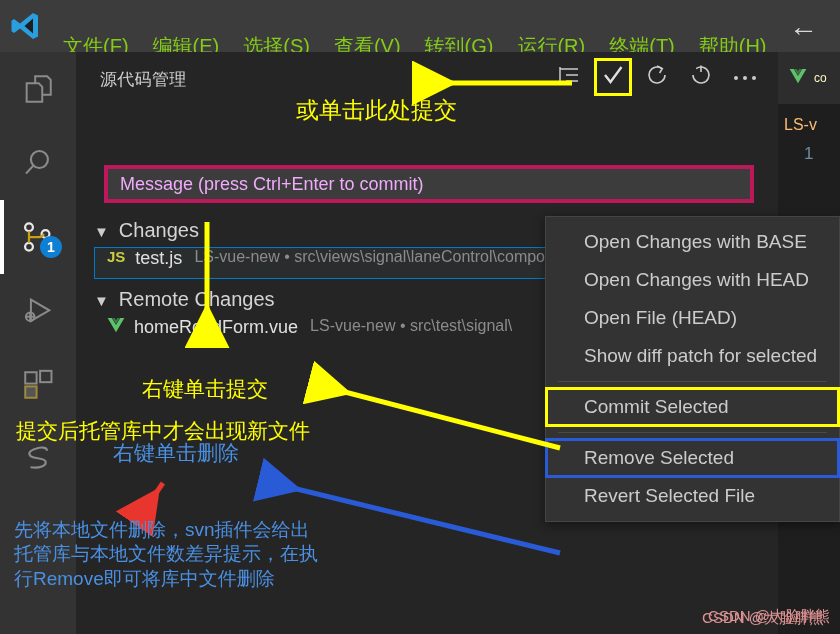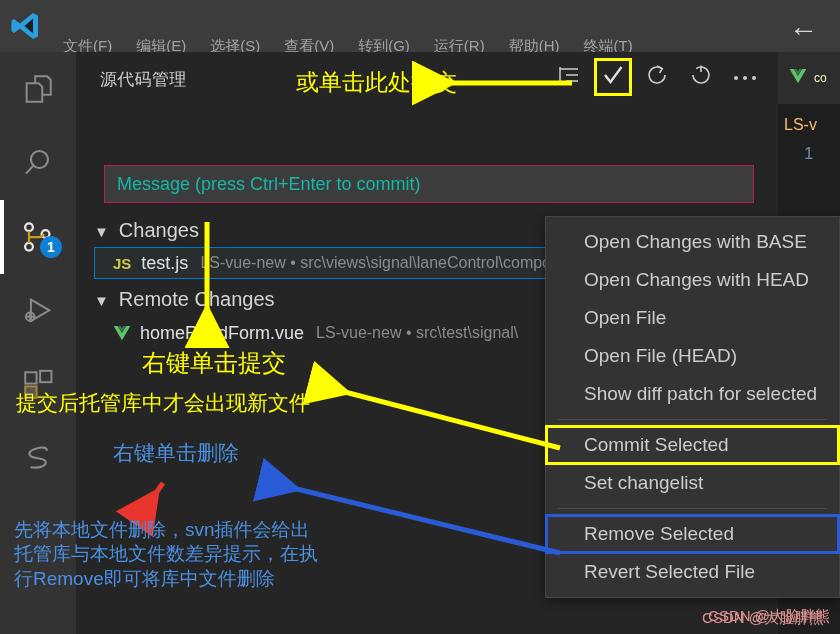--- a/index.html
+++ b/index.html
@@ -12,21 +12,21 @@
   #root { position: relative; width: 840px; height: 634px; background: #1e1e1e; }
 
   
   .titlebar {
     position: absolute; left: 0; top: 0; width: 840px; height: 52px;
     background: #3c3c3c; display: flex; align-items: center;
   }
   .vscode-logo { width: 34px; height: 34px; margin-left: 8px; margin-right: 10px; flex: 0 0 auto; }
   .menu { display: flex; align-items: center; gap: 2px; }
   .menu-item {
-    color: #a3a3a3; font-size: 15px; padding: 3px 11px; white-space: nowrap;
+    color: #84cc16; font-size: 20px; padding: 3px 11px; white-space: nowrap;
     line-height: 1.2;
     margin-top: 40px;
   }
   .back-arrow {
     position: absolute; right: 22px; top: 12px;
     color: #d8d8d8; font-size: 29px; line-height: 1;
   }
 
   
   .activitybar {
@@ -62,40 +62,40 @@
   }
   .scm-actions {
     position: absolute; right: 18px; top: 10px;
     display: flex; align-items: center; gap: 14px;
   }
   .scm-act { width: 30px; height: 30px; display: flex; align-items: center; justify-content: center; color: #cccccc; }
   .check-highlight { outline: 3px solid #ffff00; outline-offset: 1px; }
 
   .commit-input {
     position: absolute; left: 28px; top: 113px; width: 650px; height: 38px;
-    background: #3c3c3c; color: #14b8a6; font-size: 18px;
+    background: #3c3c3c; color: #f0abfc; font-size: 18px;
     display: flex; align-items: center; padding-left: 12px;
-    border: 1px solid #be185d;
+    border: 4px solid #be185d;
   }
 
   .section-row {
     position: absolute; left: 18px; width: 662px; height: 34px;
     display: flex; align-items: center; color: #d4d4d4; font-size: 20px;
   }
   .chev { font-size: 15px; color: #cccccc; margin-right: 10px; margin-top: 2px; }
   .section-count {
     position: absolute; right: 14px; top: 3px;
     min-width: 26px; height: 26px; border-radius: 13px; background: #4d4d4d;
     color: #dddddd; font-size: 14px; display: flex; align-items: center;
     justify-content: center; padding: 0 6px;
   }
 
   .file-row {
     position: absolute; left: 18px; width: 662px; height: 32px;
-    display: flex; align-items: center; padding-left: 18px;
+    display: flex; align-items: flex-start; padding-left: 12px;
     font-size: 18px; white-space: nowrap; overflow: hidden;
   }
   .file-row.selected { border: 1px solid #007acc; background: #2a2d2e; }
   .file-icon-js { color: #cbcb41; font-weight: 700; font-size: 15px; margin-right: 10px; }
   .file-icon-vue { margin-right: 8px; display: inline-flex; }
   .file-name { color: #e0e0e0; margin-right: 12px; }
   .file-desc { color: #8b8b8b; font-size: 16px; overflow: hidden; }
   .file-row-actions {
     position: absolute; right: 8px; top: 3px; display: flex; align-items: center; gap: 10px;
   }
@@ -130,21 +130,21 @@
     height: 38px; display: flex; align-items: center;
     padding-left: 38px; color: #cccccc; font-size: 19px; white-space: nowrap;
     position: relative;
   }
   .ctx-sep { height: 1px; background: #4a4a4a; margin: 6px 12px; }
   .ctx-hl-yellow { outline: 3px solid #ffff00; outline-offset: -2px; }
   .ctx-hl-blue { outline: 3px solid #2a5bd7; outline-offset: -2px; }
 
   
   .anno { position: absolute; z-index: 60; white-space: nowrap; line-height: 1.28; }
-  .anno-yellow { color: #ffff00; }
+  .anno-yellow { color: #ffff00; margin-top: 28px; }
   .anno-blue { color: #4a90e2; }
   svg.overlay { position: absolute; left: 0; top: 0; width: 840px; height: 634px; z-index: 55; pointer-events: none; }
 
   .watermark {
     position: absolute; right: 10px; bottom: 8px; z-index: 70;
     color: #fca5a5; font-size: 15px; opacity: .85;
   }
   .watermark .w2 { position: absolute; right: 0; bottom: 0; white-space: nowrap; }
 </style>
 </head>
@@ -159,22 +159,22 @@
         <path d="M25 9.5 L16.5 17 L25 24.5 Z" fill="#1e1e1e"></path>
       </svg>
     </span>
     <div class="menu">
       <div class="menu-item">文件(F)</div>
       <div class="menu-item">编辑(E)</div>
       <div class="menu-item">选择(S)</div>
       <div class="menu-item">查看(V)</div>
       <div class="menu-item">转到(G)</div>
       <div class="menu-item">运行(R)</div>
+      <div class="menu-item">终端(T)</div>
       <div class="menu-item">帮助(H)</div>
-      <div class="menu-item">终端(T)</div>
     </div>
     <span class="back-arrow">←</span>
   </div>
 
   <div class="activitybar">
 
     <div class="act-item" style="top:0;">
       <span>
         <svg width="34" height="34" viewBox="0 0 24 24" fill="none" stroke="#8b8b8b" stroke-width="1.4">
           <path d="M14 3 H18.5 L21 5.5 V16 H10 V3 Z"></path>
@@ -353,26 +353,24 @@
     </div>
     <div class="right-body">
       <div class="right-breadcrumb">LS-v</div>
       <div class="right-linenum">1</div>
     </div>
   </div>
 
   <div class="ctxmenu">
     <div class="ctx-item">Open Changes with BASE</div>
     <div class="ctx-item">Open Changes with HEAD</div>
-    <div class="ctx-item">Open File</div>
     <div class="ctx-item">Open File (HEAD)</div>
     <div class="ctx-item">Show diff patch for selected</div>
     <div class="ctx-sep"></div>
     <div class="ctx-item ctx-hl-yellow">Commit Selected</div>
-    <div class="ctx-item">Set changelist</div>
     <div class="ctx-sep"></div>
     <div class="ctx-item ctx-hl-blue">Remove Selected</div>
     <div class="ctx-item">Revert Selected File</div>
   </div>
 
   <svg class="overlay" viewBox="0 0 840 634">
     <defs>
       <marker id="ay" markerWidth="9" markerHeight="9" refX="7" refY="4.5" orient="auto">
         <path d="M9,0 L9,9 L0,4.5 Z" fill="#ffff00"></path>
       </marker>
@@ -393,21 +391,21 @@
 
     <line x1="560" y1="448" x2="318" y2="385" stroke="#ffff00" stroke-width="5" marker-end="url(#ay)"></line>
 
     <line x1="560" y1="553" x2="268" y2="482" stroke="#2a5bd7" stroke-width="5" marker-end="url(#ab)"></line>
 
     <line x1="163" y1="483" x2="140" y2="516" stroke="#e8352e" stroke-width="5" marker-end="url(#ar)"></line>
   </svg>
 
   <div class="anno anno-yellow" style="left:296px; top:68px; font-size:23px;">或单击此处提交</div>
 
-  <div class="anno anno-yellow" style="left:142px; top:348px; font-size:24px;">右键单击提交</div>
+  <div class="anno anno-yellow" style="left:142px; top:348px; font-size:21px;">右键单击提交</div>
 
   <div class="anno anno-yellow" style="left:16px; top:390px; font-size:21px;">提交后托管库中才会出现新文件</div>
 
   <div class="anno anno-blue" style="left:14px; top:518px; font-size:19px;">
     <div>先将本地文件删除，svn插件会给出</div>
     <div>托管库与本地文件数差异提示，在执</div>
     <div>行Remove即可将库中文件删除</div>
   </div>
 
   <div class="anno anno-blue" style="left:113px; top:440px; font-size:21px;">右键单击删除</div>

